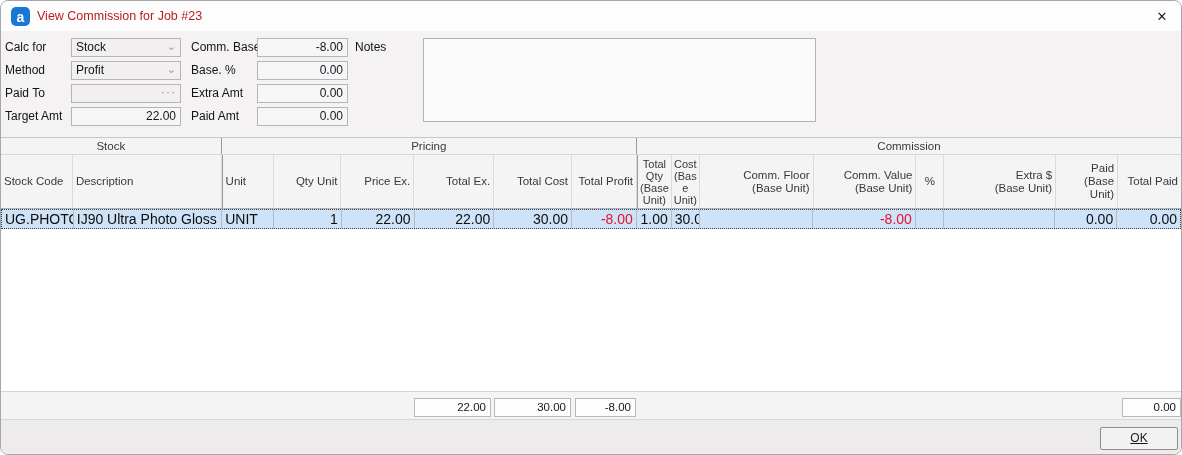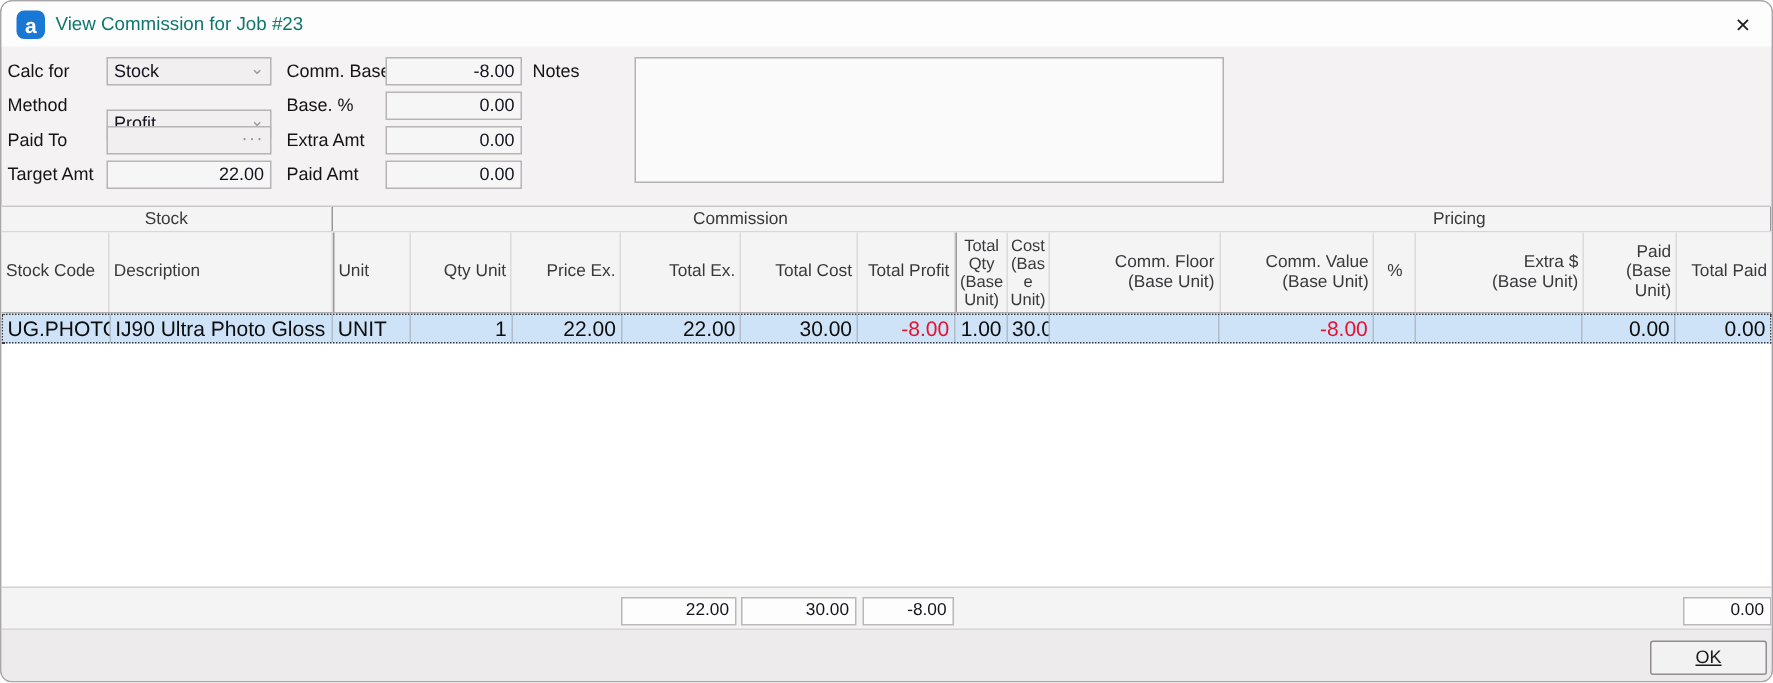--- a/index.html
+++ b/index.html
@@ -22,21 +22,21 @@
   }
   .app-icon {
     position:absolute; left:10px; top:6px; width:19px; height:19px;
     background:#1878d4; border-radius:5px;
     color:#fff; font-weight:bold; font-size:14px;
     display:flex; align-items:center; justify-content:center;
     line-height:1;
   }
   .title-text {
     position:absolute; left:36px; top:0; height:30px; line-height:30px;
-    font-size:12.5px; color:#0f766e;
+    font-size:12.5px; color:#b91c1c;
   }
   .close-btn {
     position:absolute; right:6px; top:3px; width:26px; height:24px;
     display:flex; align-items:center; justify-content:center;
     font-size:13px; color:#222; cursor:pointer; border-radius:4px;
   }
 
   
   .lbl { position:absolute; height:19px; line-height:19px; font-size:12px; color:#141414; }
   .field {
@@ -141,21 +141,21 @@
     <div class="close-btn">✕</div>
   </div>
 
   <div class="lbl" style="left:4px; top:37px;">Calc for</div>
   <div class="field combo" style="left:70px; top:37px; width:110px;">
     <span>Stock</span>
     <span class="chev">⌄</span>
   </div>
 
   <div class="lbl" style="left:4px; top:60px;">Method</div>
-  <div class="field combo" style="left:70px; top:72px; width:110px;">
+  <div class="field combo" style="left:70px; top:60px; width:110px;">
     <span>Profit</span>
     <span class="chev">⌄</span>
   </div>
 
   <div class="lbl" style="left:4px; top:83px;">Paid To</div>
   <div class="field lookup" style="left:70px; top:83px; width:110px;">
     <span></span>
     <span class="dots">···</span>
   </div>
 
@@ -174,22 +174,22 @@
   <div class="lbl" style="left:190px; top:106px;">Paid Amt</div>
   <div class="field num" style="left:256px; top:106px; width:91px;">0.00</div>
 
   <div class="lbl" style="left:354px; top:37px;">Notes</div>
   <div class="notes-box"></div>
 
   <div class="grid-area">
 
     <div class="group-row">
       <div class="group-cell g0">Stock</div>
+      <div class="group-cell g1">Pricing</div>
       <div class="group-cell g2">Commission</div>
-      <div class="group-cell g1">Pricing</div>
     </div>
 
     <div class="header-row">
       <div class="hcell c0 al"><span>Stock Code</span></div>
       <div class="hcell c1 al"><span>Description</span></div>
       <div class="hcell c2 al gsep"><span>Unit</span></div>
       <div class="hcell c3 ar"><span>Qty Unit</span></div>
       <div class="hcell c4 ar"><span>Price Ex.</span></div>
       <div class="hcell c5 ar"><span>Total Ex.</span></div>
       <div class="hcell c6 ar"><span>Total Cost</span></div>

